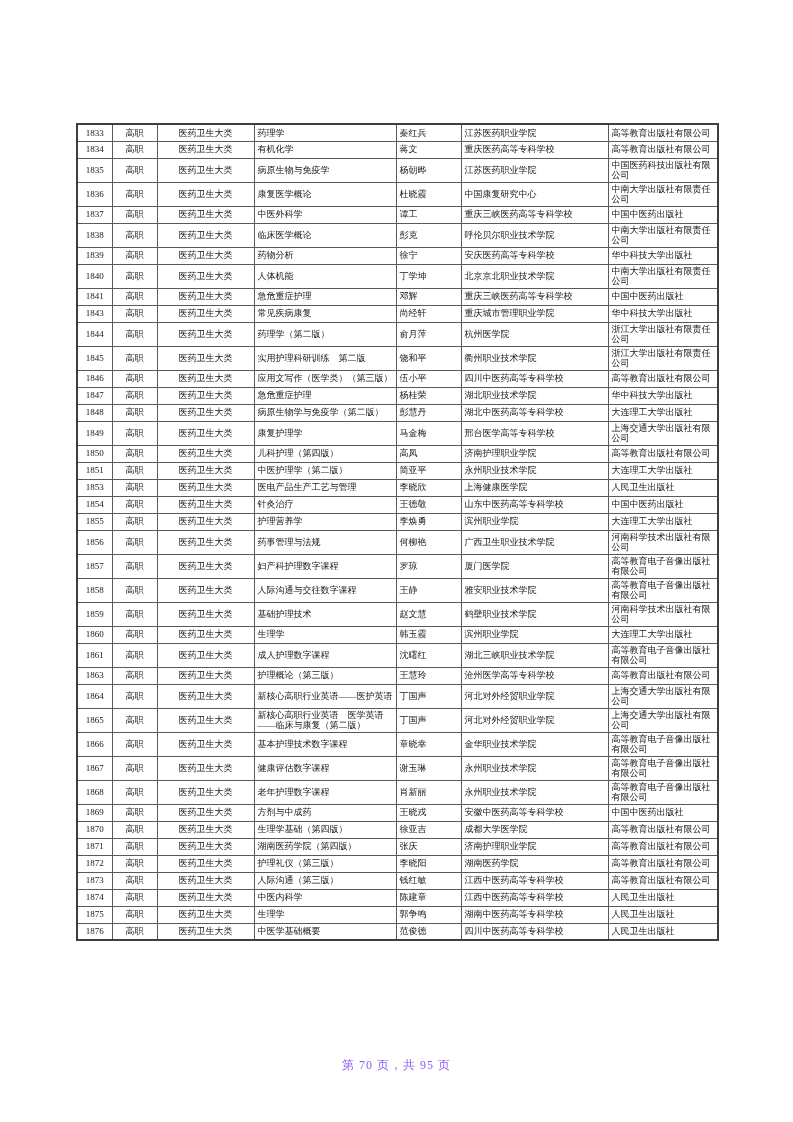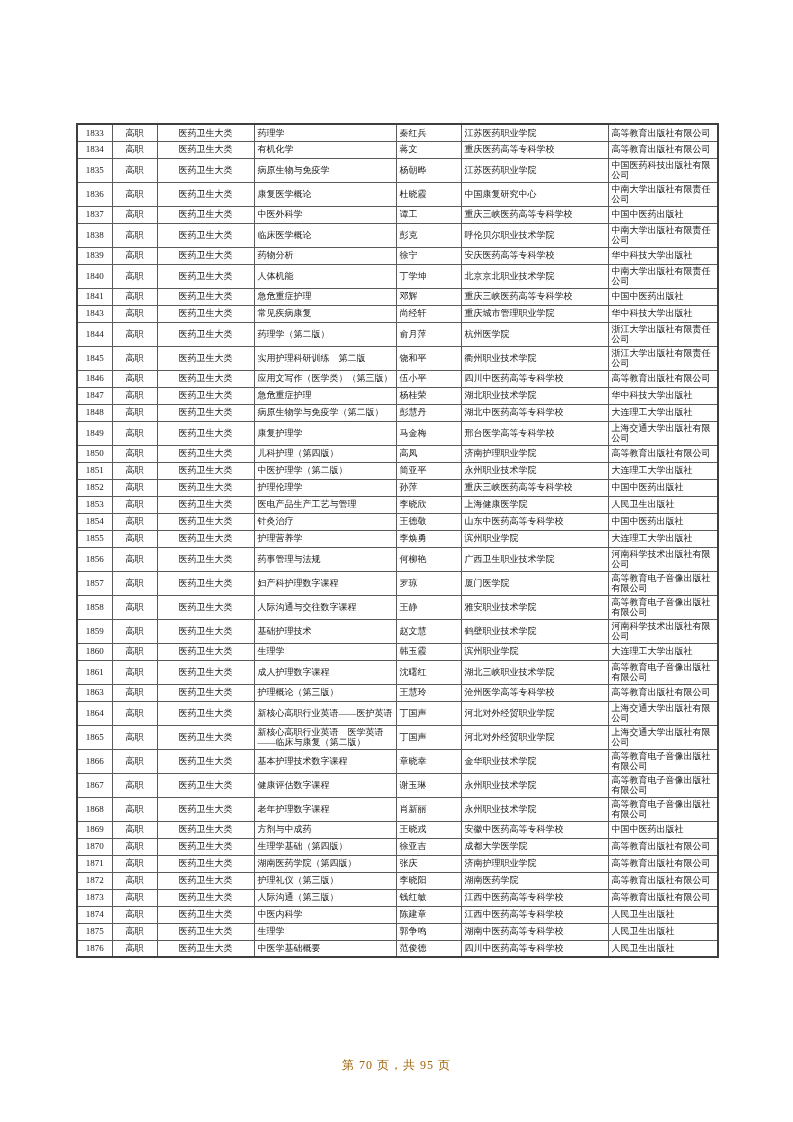--- a/index.html
+++ b/index.html
@@ -38,21 +38,21 @@
   }
   td.c-id, td.c-level, td.c-cat { text-align: center; padding: 1px 1px; }
   td.c-title, td.c-author, td.c-school, td.c-pub { text-align: left; }
   .footer {
     position: absolute;
     left: 0; top: 1057px;
     width: 793px;
     text-align: center;
     font-size: 12px;
     letter-spacing: 1px;
-    color: #a16207;
+    color: #8b5cf6;
   }
 </style>
 </head>
 <body>
 
 <div class="page">
 
   <table class="doc-table">
     <colgroup>
       <col style="width:35px">
@@ -220,29 +220,20 @@
         <tr>
           <td class="c-id">1851</td>
           <td class="c-level">高职</td>
           <td class="c-cat">医药卫生大类</td>
           <td class="c-title">中医护理学（第二版）</td>
           <td class="c-author">简亚平</td>
           <td class="c-school">永州职业技术学院</td>
           <td class="c-pub">大连理工大学出版社</td>
         </tr>
         <tr>
-          <td class="c-id">1852</td>
-          <td class="c-level">高职</td>
-          <td class="c-cat">医药卫生大类</td>
-          <td class="c-title">护理伦理学</td>
-          <td class="c-author">孙萍</td>
-          <td class="c-school">重庆三峡医药高等专科学校</td>
-          <td class="c-pub">中国中医药出版社</td>
-        </tr>
-        <tr>
           <td class="c-id">1853</td>
           <td class="c-level">高职</td>
           <td class="c-cat">医药卫生大类</td>
           <td class="c-title">医电产品生产工艺与管理</td>
           <td class="c-author">李晓欣</td>
           <td class="c-school">上海健康医学院</td>
           <td class="c-pub">人民卫生出版社</td>
         </tr>
         <tr>
           <td class="c-id">1854</td>

